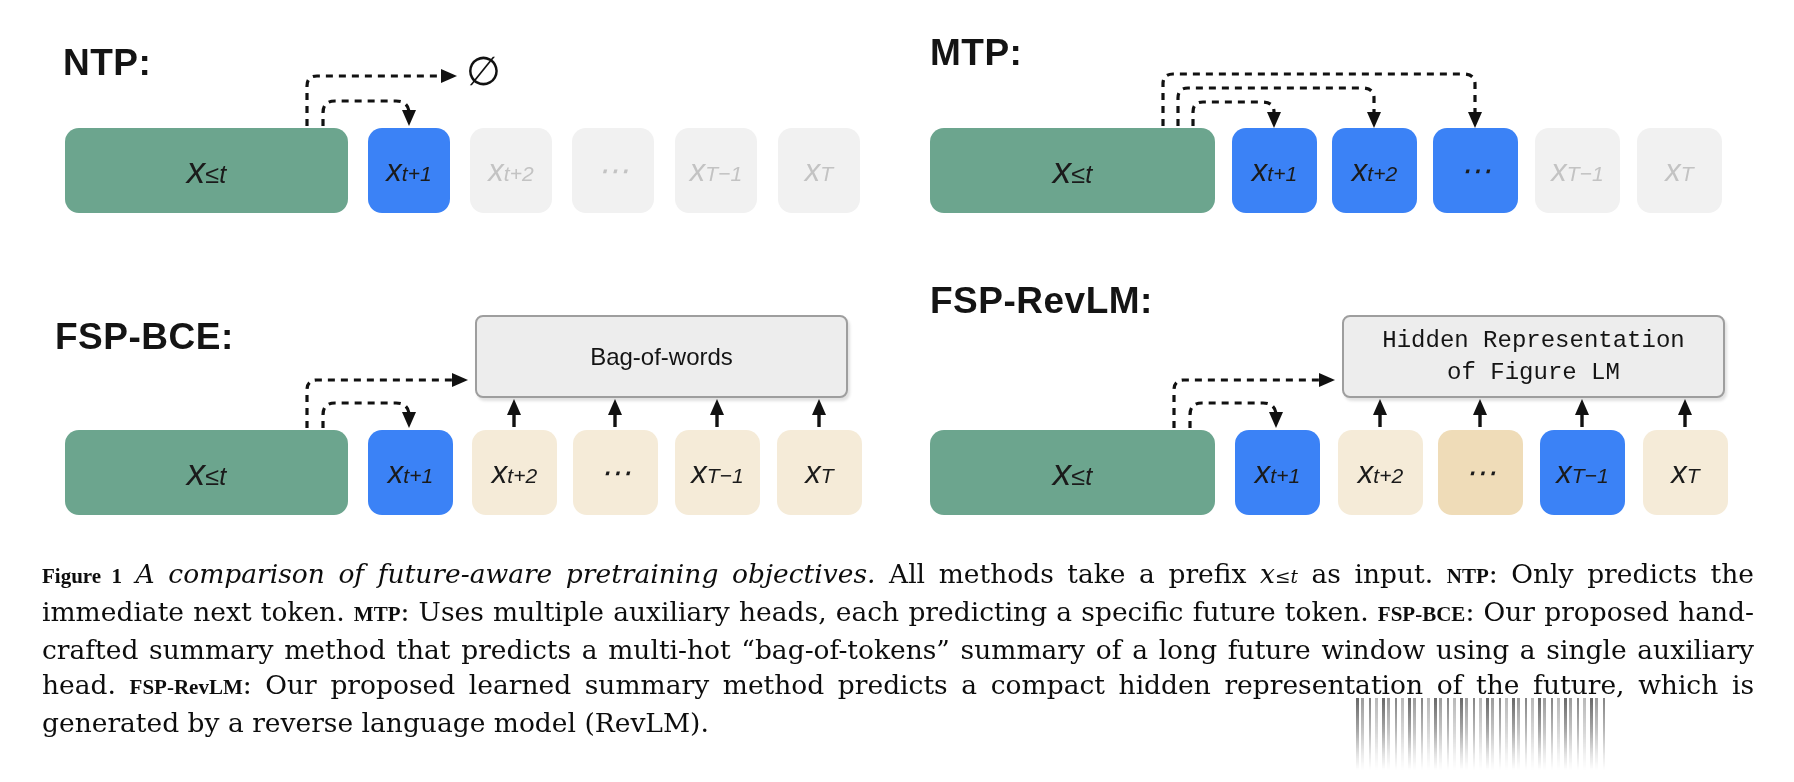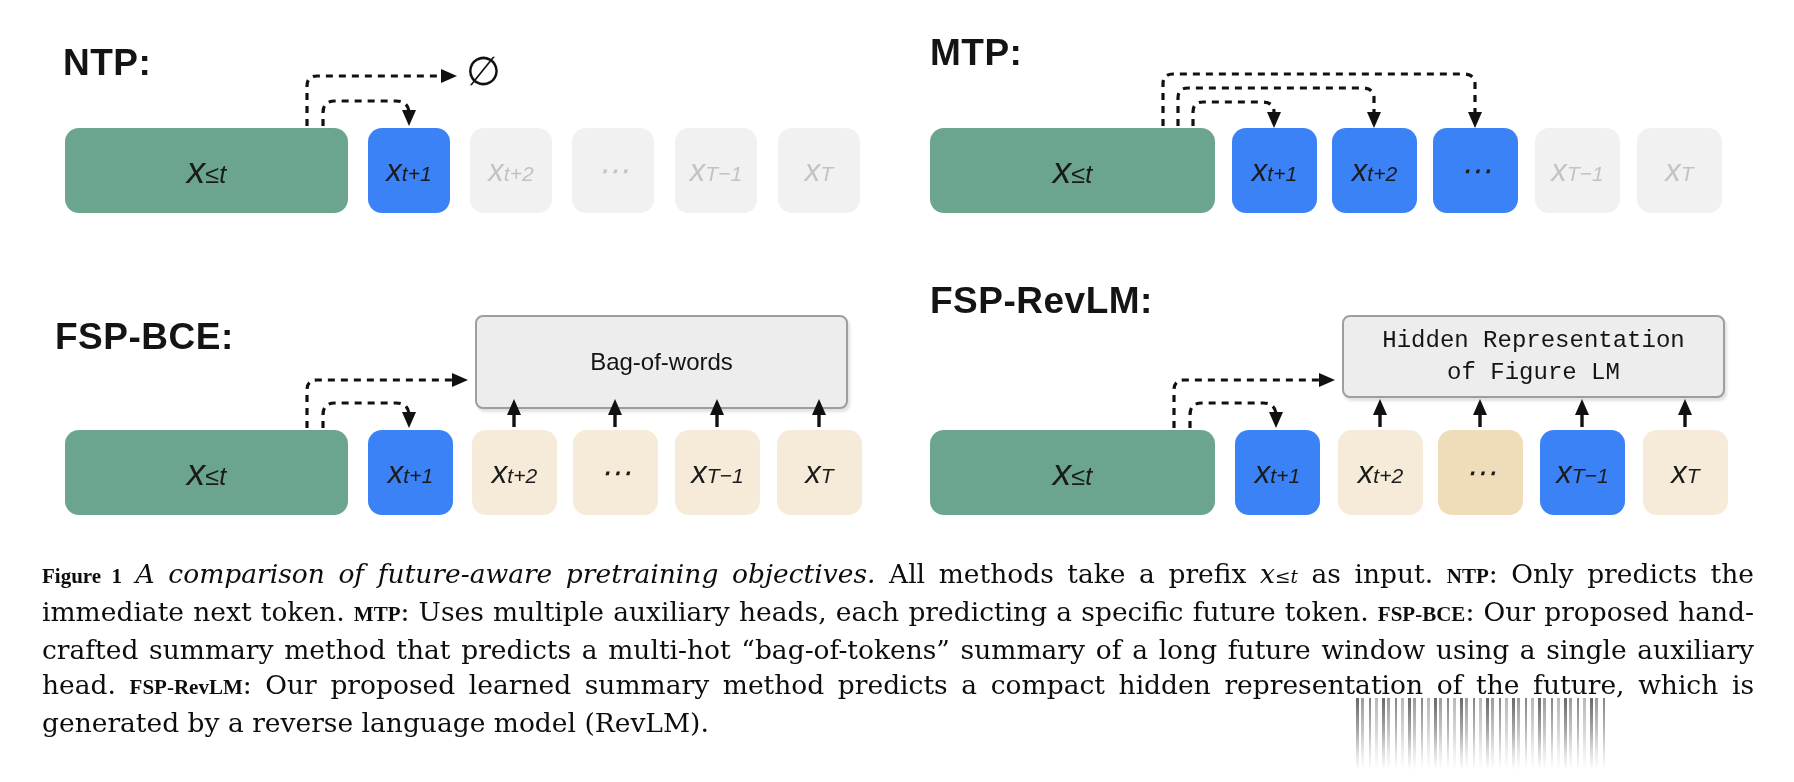--- a/index.html
+++ b/index.html
@@ -105,21 +105,21 @@
   <div class="box gray" style="left:1535px;top:128px;width:85px;height:85px;">
     <span class="tokmath"><i>x</i><sub>T−1</sub></span>
   </div>
   <div class="box gray" style="left:1637px;top:128px;width:85px;height:85px;">
     <span class="tokmath"><i>x</i><sub>T</sub></span>
   </div>
 </div>
 
 <div>
   <div class="dlabel" style="left:55px;top:280px;margin-top:36px;">FSP-BCE:</div>
-  <div class="summary" style="left:475px;top:315px;width:373px;height:94px;align-items:center;">
+  <div class="summary" style="left:475px;top:315px;width:373px;height:83px;align-items:center;">
     <span>Bag-of-words</span>
   </div>
   <div class="box prefix" style="left:65px;top:430px;width:283px;height:85px;">
     <span class="tokmath"><i>x</i><sub>≤t</sub></span>
   </div>
   <div class="box orange" style="left:368px;top:430px;width:85px;height:85px;">
     <span class="tokmath"><i>x</i><sub>t+1</sub></span>
   </div>
   <div class="box cream" style="left:472px;top:430px;width:85px;height:85px;">
     <span class="tokmath"><i>x</i><sub>t+2</sub></span>

